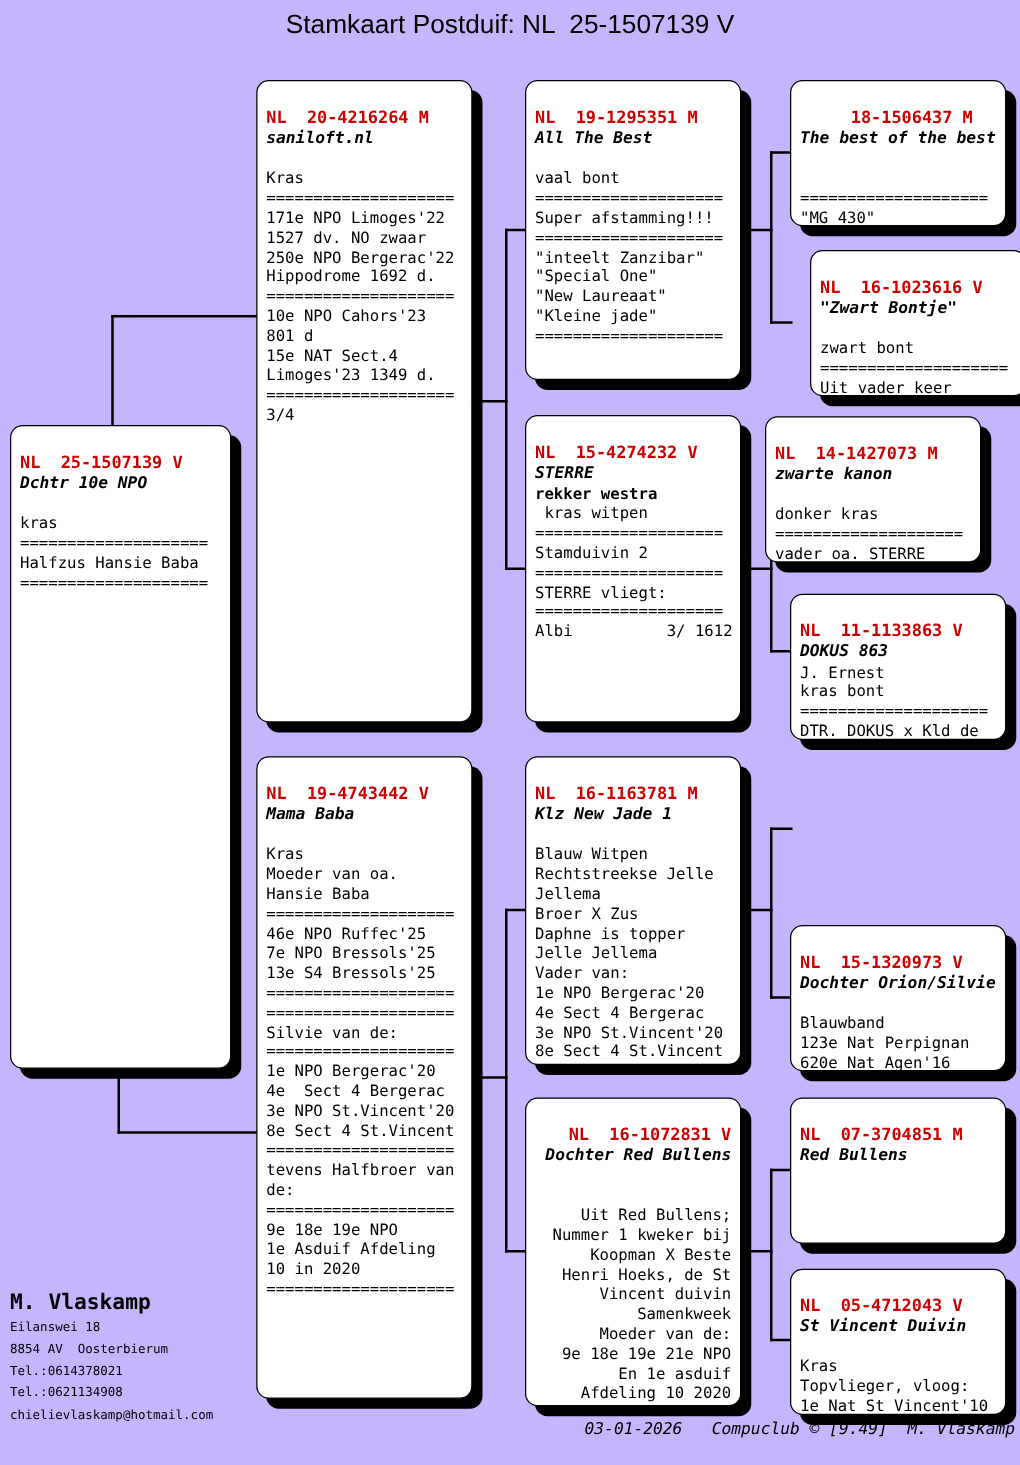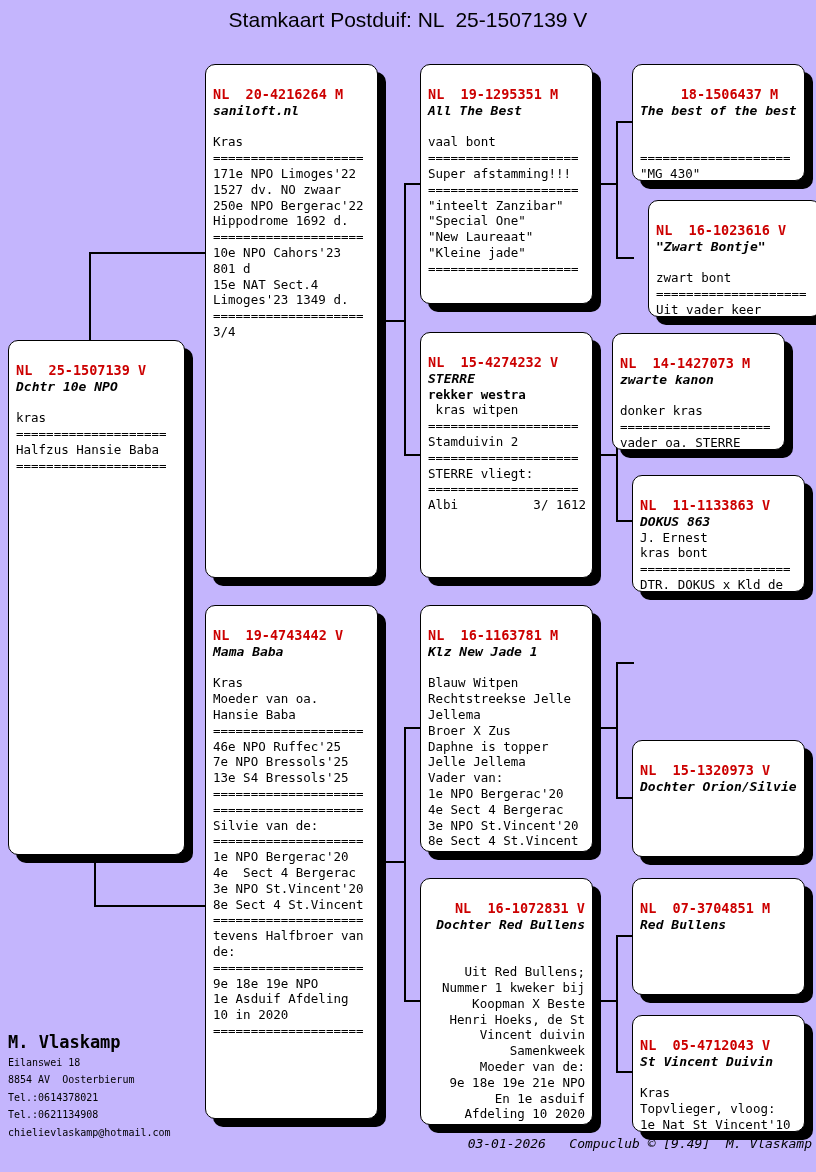--- a/index.html
+++ b/index.html
@@ -248,20 +248,26 @@
         <div>kras bont</div>
         <div>====================</div>
         <div>DTR. DOKUS x Kld de</div>
       </div>
   </div>
 
 
   <div class="pbox box-mfm">
     <div class="ring">NL  15-1320973 V</div>
     <div class="bname">Dochter Orion/Silvie</div>
+    <div class="blines">
+        <div>&nbsp;</div>
+        <div>Blauwband</div>
+        <div>123e Nat Perpignan</div>
+        <div>620e Nat Agen'16</div>
+      </div>
   </div>
 
   <div class="pbox box-mmf">
     <div class="ring">NL  07-3704851 M</div>
     <div class="bname">Red Bullens</div>
   </div>
 
   <div class="pbox box-mmm">
     <div class="ring">NL  05-4712043 V</div>
     <div class="bname">St Vincent Duivin</div>

